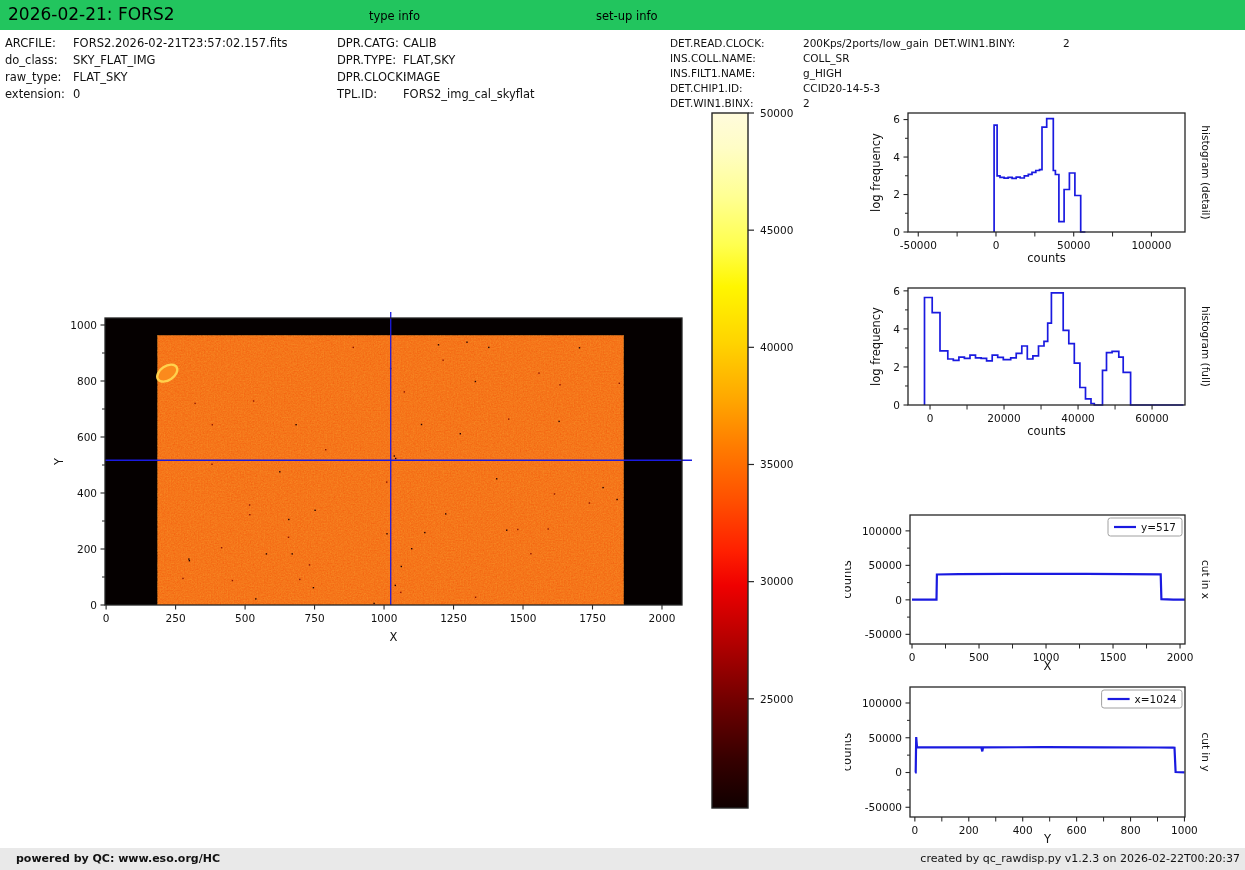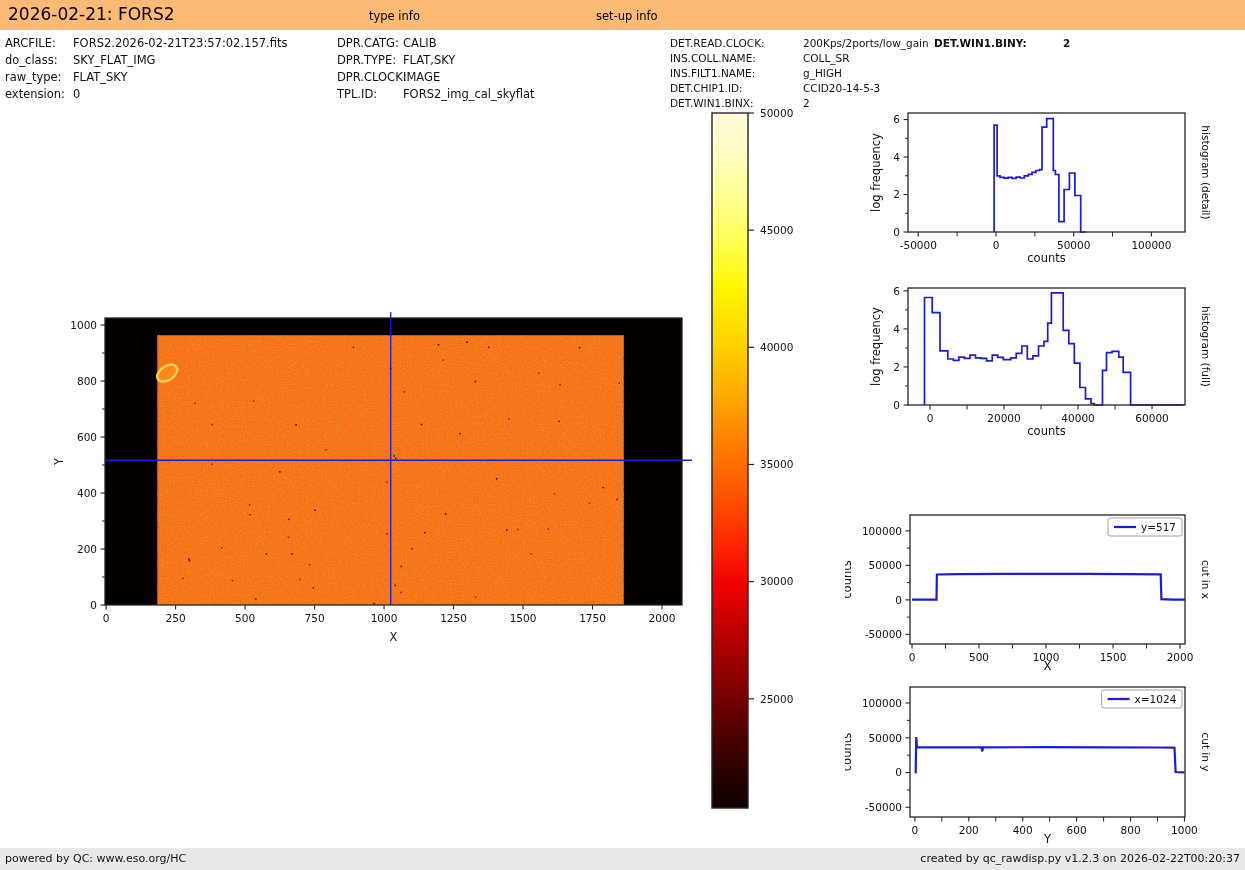--- a/index.html
+++ b/index.html
@@ -1,37 +1,37 @@
 <!DOCTYPE html>
 <html><head>
 <meta charset="utf-8">
 <style>
   html,body{margin:0;padding:0;background:#fff;}
   .screen{position:relative;width:1245px;height:870px;background:#ffffff;
           font-family:"DejaVu Sans",sans-serif;color:#111;overflow:hidden;}
-  .topbar{position:absolute;left:0;top:0;width:1245px;height:30px;background:#fdba74;}
+  .topbar{position:absolute;left:0;top:0;width:1245px;height:30px;background:#22c55e;}
   .title{position:absolute;left:8px;top:4px;font-size:17px;color:#000;}
   .sec-label{position:absolute;top:9px;font-size:11.5px;color:#000;}
   .sec-type{left:337px;margin-left:32px;} .sec-setup{left:596px;text-align:right;}
   .panel{position:absolute;font-size:11.5px;}
   .irow{display:flex;height:17px;line-height:17px;}
   .file-info{left:5px;top:35px;}
   .file-info .ilbl{width:68px;}
   .type-info{left:337px;top:35px;}
   .type-info .ilbl{width:66px;}
   .setup-info{left:627px;top:36px;font-size:10.5px;}
   .setup-info .irow{height:15px;line-height:15px;margin-left:43px;}
   .setup-info .ilbl{width:133px;}
   .setup-info2{left:934px;top:36px;font-size:10.5px;}
-  .setup-info2 .irow{height:15px;line-height:15px;font-weight:bold;}
+  .setup-info2 .irow{height:15px;line-height:15px;}
   .setup-info2 .ilbl{width:129px;}
   .chart{position:absolute;}
   .botbar{position:absolute;left:0;top:848px;width:1245px;height:22px;background:#e9e9e9;
           font-size:11px;}
-  .bot-left{position:absolute;left:5px;top:4px;}
+  .bot-left{position:absolute;left:16px;top:4px;font-weight:bold;}
   .bot-right{position:absolute;right:5px;top:4px;}
 </style>
 </head>
 <body>
 
 <div class="screen">
 
   <div class="topbar">
     <div class="title">2026-02-21: FORS2</div>
     <div class="sec-label sec-type">type info</div>

